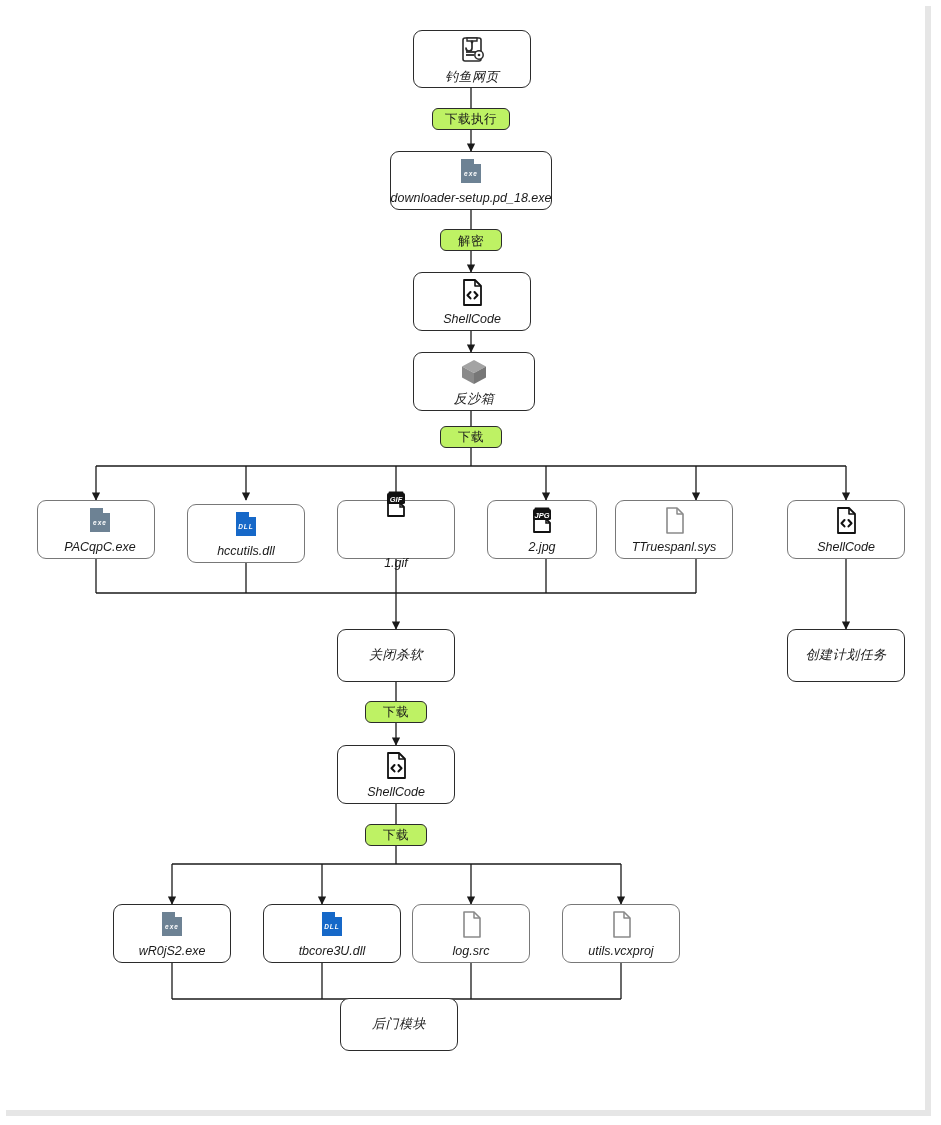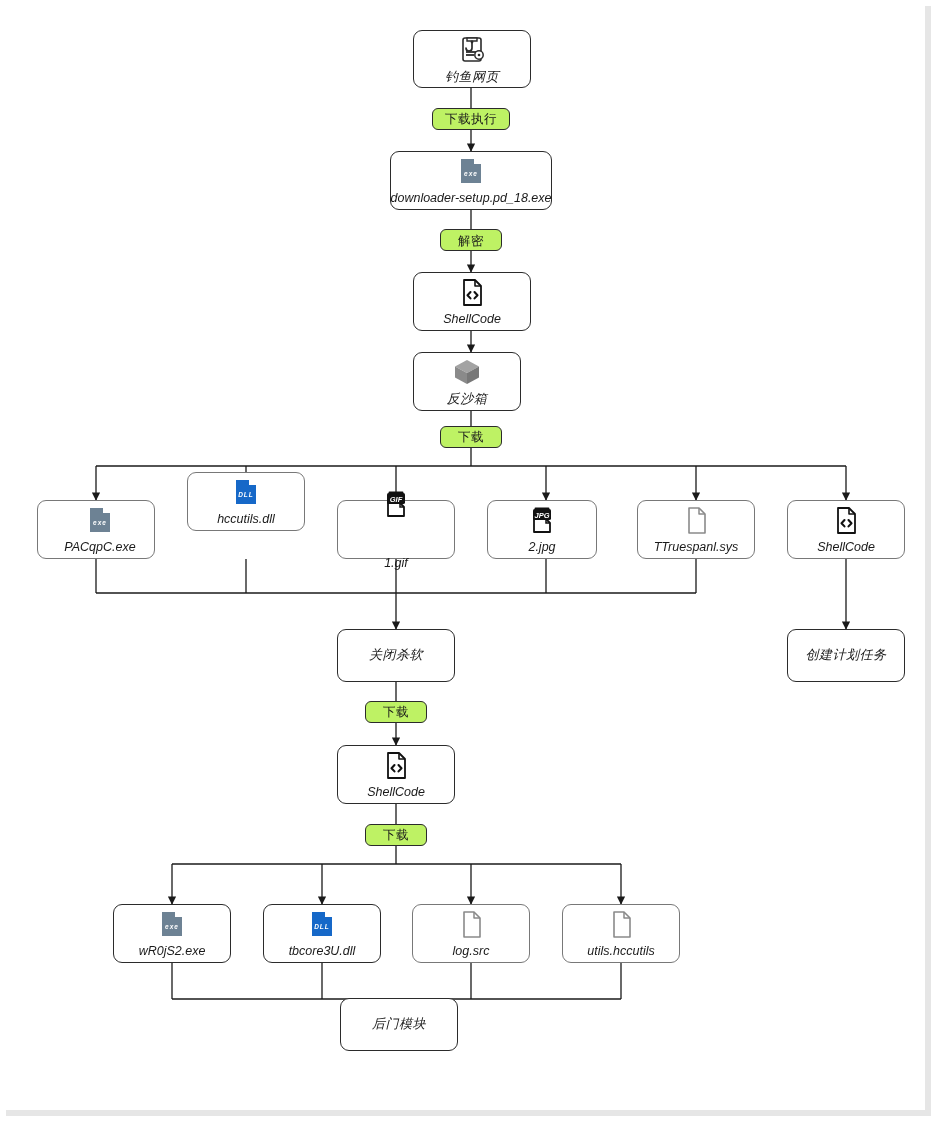--- a/index.html
+++ b/index.html
@@ -170,21 +170,21 @@
     <svg width="30" height="30" viewBox="0 0 30 30">
       <path d="M7 3 h11 l6 6 v19 h-17 z" fill="#ffffff" stroke="#111111" stroke-width="1.8" stroke-linejoin="round"></path>
       <path d="M18 3 v6 h6" fill="none" stroke="#111111" stroke-width="1.6" stroke-linejoin="round"></path>
       <path d="M13.5 15 l-3 3.2 l3 3.2" fill="none" stroke="#111111" stroke-width="2.1" stroke-linecap="round" stroke-linejoin="round"></path>
       <path d="M17.5 15 l3 3.2 l-3 3.2" fill="none" stroke="#111111" stroke-width="2.1" stroke-linecap="round" stroke-linejoin="round"></path>
     </svg>
   </span>
   <span class="label">ShellCode</span>
 </div>
 
-<div class="node" style="left:413px; top:352px; width:108px; height:59px;align-items:center;">
+<div class="node" style="left:413px; top:352px; width:122px; height:59px;align-items:center;">
   <span class="icon">
     <svg width="32" height="30" viewBox="0 0 32 30">
       <path d="M16 3 L28 9.5 L16 16 L4 9.5 Z" fill="#a3a3a3"></path>
       <path d="M4 9.5 L16 16 L16 27 L4 20.5 Z" fill="#8a8a8a"></path>
       <path d="M28 9.5 L16 16 L16 27 L28 20.5 Z" fill="#777777"></path>
     </svg>
   </span>
   <span class="label cn">反沙箱</span>
 </div>
 
@@ -195,21 +195,21 @@
 <div class="node gray" style="left:37px; top:500px; width:118px; height:59px;padding-left:8px;">
   <span class="icon">
     <svg width="30" height="30" viewBox="0 0 30 30">
       <path d="M5 3 h13 l0 5 h7 v19 h-20 z" fill="#6d8294"></path>
       <text x="15" y="20" font-family="Liberation Sans, sans-serif" font-size="6.5" font-weight="bold" fill="#ffffff" text-anchor="middle" letter-spacing="1">exe</text>
     </svg>
   </span>
   <span class="label">PACqpC.exe</span>
 </div>
 
-<div class="node gray" style="left:187px; top:472px; width:118px; height:59px;">
+<div class="node gray" style="left:187px; top:504px; width:118px; height:59px;">
   <span class="icon">
     <svg width="30" height="30" viewBox="0 0 30 30">
       <path d="M5 3 h13 l0 5 h7 v19 h-20 z" fill="#1668c8"></path>
       <text x="15" y="20" font-family="Liberation Sans, sans-serif" font-size="6.5" font-weight="bold" fill="#ffffff" text-anchor="middle" letter-spacing="1">DLL</text>
     </svg>
   </span>
   <span class="label">hccutils.dll</span>
 </div>
 
 <div class="node gray" style="left:337px; top:500px; width:118px; height:59px;gap:32px;">
@@ -231,21 +231,21 @@
       <path d="M7 14 h12 l4 4 v9 h-16 z" fill="#ffffff" stroke="#111111" stroke-width="1.8" stroke-linejoin="round"></path>
       <path d="M19 14 v4 h4" fill="none" stroke="#111111" stroke-width="1.5"></path>
       <rect x="6" y="4" width="18" height="11" rx="1.6" fill="#111111"></rect>
       <rect x="7.5" y="2.6" width="15" height="2" rx="1" fill="#111111"></rect>
       <text x="15" y="13" font-family="Liberation Sans, sans-serif" font-size="7.5" font-weight="bold" fill="#ffffff" text-anchor="middle">JPG</text>
     </svg>
   </span>
   <span class="label">2.jpg</span>
 </div>
 
-<div class="node gray" style="left:637px; top:500px; width:118px; height:59px;">
+<div class="node gray" style="left:615px; top:500px; width:118px; height:59px;">
   <span class="icon">
     <svg width="30" height="30" viewBox="0 0 30 30">
       <path d="M8 3 h10 l6 6 v19 h-16 z" fill="#ffffff" stroke="#8a8a8a" stroke-width="1.6" stroke-linejoin="round"></path>
       <path d="M18 3 v6 h6" fill="none" stroke="#8a8a8a" stroke-width="1.5" stroke-linejoin="round"></path>
     </svg>
   </span>
   <span class="label">TTruespanl.sys</span>
 </div>
 
 <div class="node gray" style="left:787px; top:500px; width:118px; height:59px;">
@@ -291,21 +291,21 @@
 <div class="node" style="left:113px; top:904px; width:118px; height:59px;">
   <span class="icon">
     <svg width="30" height="30" viewBox="0 0 30 30">
       <path d="M5 3 h13 l0 5 h7 v19 h-20 z" fill="#6d8294"></path>
       <text x="15" y="20" font-family="Liberation Sans, sans-serif" font-size="6.5" font-weight="bold" fill="#ffffff" text-anchor="middle" letter-spacing="1">exe</text>
     </svg>
   </span>
   <span class="label">wR0jS2.exe</span>
 </div>
 
-<div class="node" style="left:263px; top:904px; width:118px; height:59px;">
+<div class="node" style="left:263px; top:904px; width:138px; height:59px;">
   <span class="icon">
     <svg width="30" height="30" viewBox="0 0 30 30">
       <path d="M5 3 h13 l0 5 h7 v19 h-20 z" fill="#1668c8"></path>
       <text x="15" y="20" font-family="Liberation Sans, sans-serif" font-size="6.5" font-weight="bold" fill="#ffffff" text-anchor="middle" letter-spacing="1">DLL</text>
     </svg>
   </span>
   <span class="label">tbcore3U.dll</span>
 </div>
 
 <div class="node gray" style="left:412px; top:904px; width:118px; height:59px;">
@@ -318,18 +318,18 @@
   <span class="label">log.src</span>
 </div>
 
 <div class="node gray" style="left:562px; top:904px; width:118px; height:59px;">
   <span class="icon">
     <svg width="30" height="30" viewBox="0 0 30 30">
       <path d="M8 3 h10 l6 6 v19 h-16 z" fill="#ffffff" stroke="#8a8a8a" stroke-width="1.6" stroke-linejoin="round"></path>
       <path d="M18 3 v6 h6" fill="none" stroke="#8a8a8a" stroke-width="1.5" stroke-linejoin="round"></path>
     </svg>
   </span>
-  <span class="label">utils.hccutils</span>
+  <span class="label">utils.vcxproj</span>
 </div>
 
 <div class="node" style="left:340px; top:998px; width:118px; height:53px;">
   <span class="label cn">后门模块</span>
 </div>
 
 </body></html>

